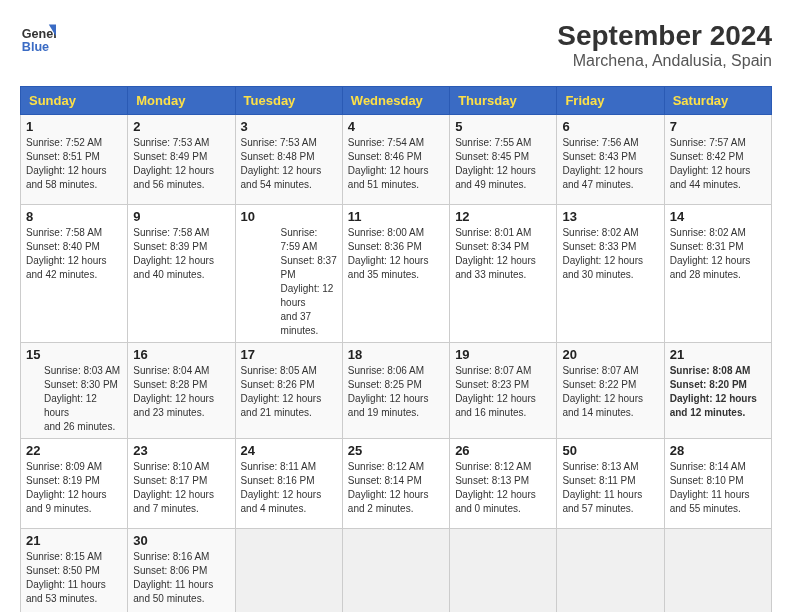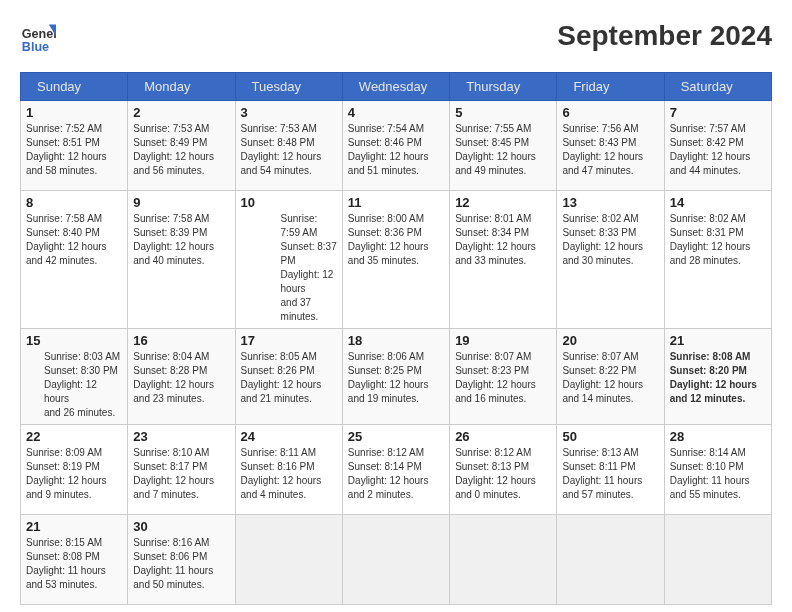--- a/index.html
+++ b/index.html
@@ -37,24 +37,24 @@
       font-size: 16px;
       color: #555;
     }
     table {
       width: 100%;
       border-collapse: collapse;
       table-layout: fixed;
     }
     thead tr th {
       background-color: #3a6bc4;
-      color: #e5e5e5;
+      color: #fde047;
       font-size: 13px;
-      font-weight: normal;
-      padding: 6px 16px;
+      font-weight: bold;
+      padding: 6px 8px;
       text-align: left;
       border: 1px solid #2a5ab4;
     }
     tbody tr td {
       vertical-align: top;
       border: 1px solid #ccc;
       padding: 4px 5px;
       font-size: 10.5px;
       color: #333;
       background: #fff;
@@ -89,20 +89,21 @@
 <div class="header">
   <div class="logo">
     <svg class="logo-icon" viewBox="0 0 40 40">
       <text x="2" y="20" font-size="14" font-weight="bold" fill="#333" font-family="Arial">General</text>
       <text x="2" y="34" font-size="14" font-weight="bold" fill="#3a6bc4" font-family="Arial">Blue</text>
       <polygon points="32,5 40,5 40,18" fill="#3a6bc4"></polygon>
     </svg>
   </div>
   <div class="title-block">
     <div class="month-title">September 2024</div>
+    <div class="location">Marchena, Andalusia, Spain</div>
   </div>
 </div>
 
 <table>
   <thead>
     <tr id="dow-row">
         <th>Sunday</th>
         <th>Monday</th>
         <th>Tuesday</th>
         <th>Wednesday</th>
@@ -313,21 +314,21 @@
           <div class="day-info" style="white-space: pre-line;">Sunrise: 8:14 AM
 Sunset: 8:10 PM
 Daylight: 11 hours
 and 55 minutes.</div>
         </td>
       </tr>
       <tr>
         <td>
           <span class="day-number">21</span>
           <div class="day-info" style="white-space: pre-line;">Sunrise: 8:15 AM
-Sunset: 8:08 PM
+Sunset: 8:50 PM
 Daylight: 11 hours
 and 53 minutes.</div>
         </td>
         <td>
           <span class="day-number">30</span>
           <div class="day-info" style="white-space: pre-line;">Sunrise: 8:16 AM
 Sunset: 8:06 PM
 Daylight: 11 hours
 and 50 minutes.</div>
         </td>

